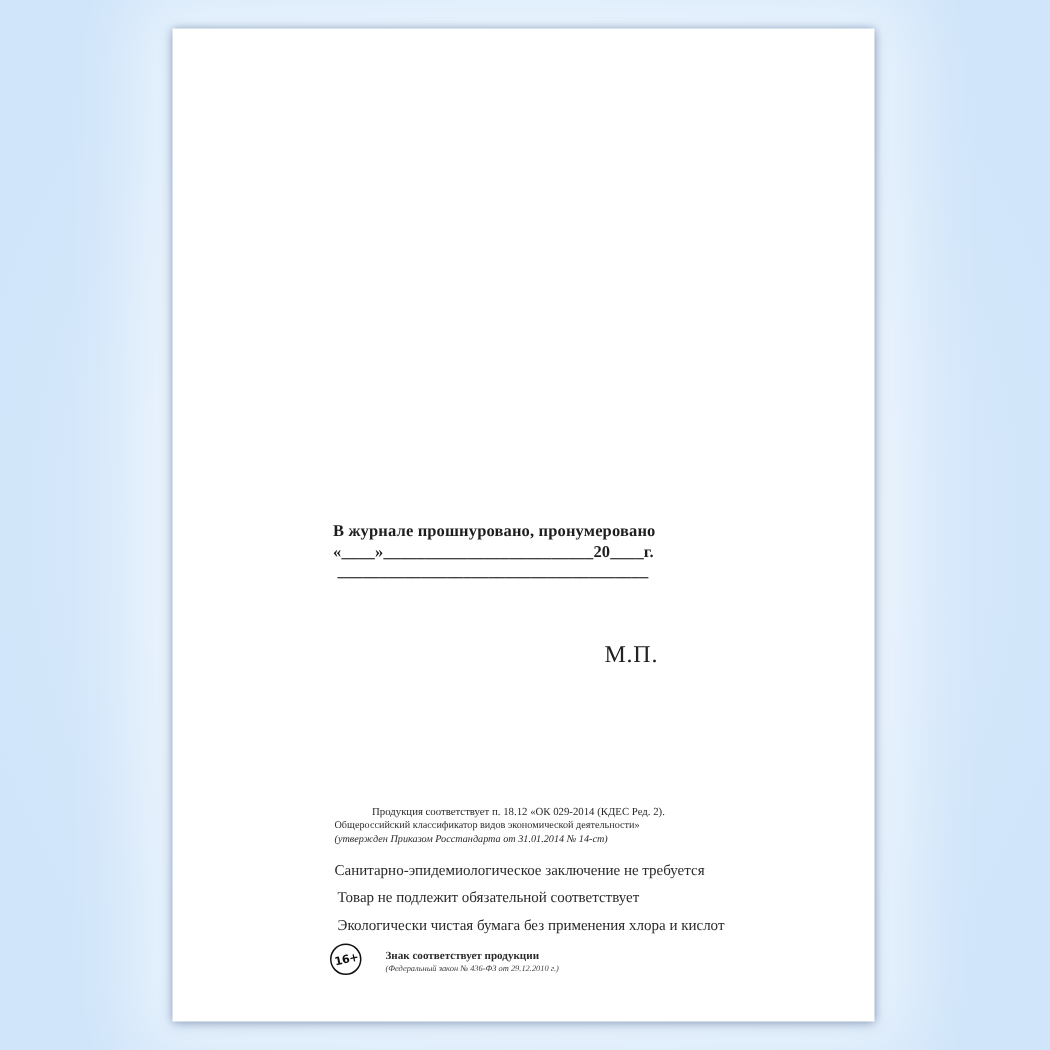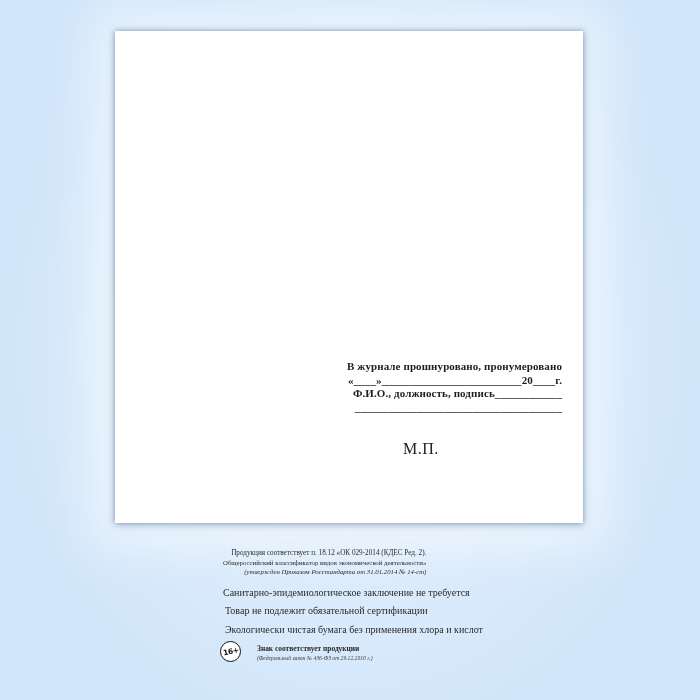--- a/index.html
+++ b/index.html
@@ -11,28 +11,27 @@
     position: relative;
     width: 700px;
     height: 700px;
     overflow: hidden;
     background: radial-gradient(ellipse 420px 480px at 350px 350px,
                 #eaf3fd 0%, #ddecfc 45%, #d2e6fa 80%, #d0e5fa 100%);
   }
   .page {
     position: absolute;
     left: 115px;
-    top: 31px;
+    top: 19px;
     width: 468px;
-    height: 492px;
+    height: 662px;
     background: #ffffff;
     box-shadow: 0 0 5px rgba(96, 122, 158, 0.65),
                 0 2px 9px rgba(96, 122, 158, 0.35),
                 0 0 45px 25px rgba(255, 255, 255, 0.5);
-    text-align: right;
   }
   .cert-block {
     position: absolute;
     left: 107px;
     top: 329px;
     width: 340px;
     font-size: 11px;
     font-weight: 700;
     line-height: 13.6px;
     color: #1e1e1e;
@@ -49,21 +48,21 @@
     color: #222222;
     letter-spacing: 0.5px;
   }
   .compliance-block {
     position: absolute;
     left: 108px;
     top: 518px;
     color: #2a2a2a;
     white-space: nowrap;
   }
-  .compliance-line-1 { font-size: 7.2px; line-height: 9.2px; }
+  .compliance-line-1 { font-size: 7.2px; line-height: 9.2px; margin-left: 25px; }
   .compliance-line-2 { font-size: 6.8px; line-height: 9.2px; }
   .compliance-line-3 { font-size: 6.8px; line-height: 9.2px; font-style: italic; }
   .note {
     position: absolute;
     left: 108px;
     font-size: 10px;
     color: #2a2a2a;
     white-space: nowrap;
   }
   .note-1 { top: 556px; }
@@ -112,34 +111,33 @@
 </style>
 </head>
 <body>
 
 <div class="scene">
   <div class="page">
 
     <div class="cert-block">
       <div class="cert-line-1">В журнале прошнуровано, пронумеровано</div>
       <div class="cert-line-3">«____»_________________________20____г.</div>
-      <div class="cert-line-4">Ф.И.О., должность, подпись____________</div>
       <div class="cert-line-5">_____________________________________</div>
     </div>
 
     <div class="stamp-label">М.П.</div>
 
     <div class="compliance-block">
       <div class="compliance-line-1">Продукция соответствует п. 18.12 «ОК 029-2014 (КДЕС Ред. 2).</div>
       <div class="compliance-line-2">Общероссийский классификатор видов экономической деятельности»</div>
       <div class="compliance-line-3">(утвержден Приказом Росстандарта от 31.01.2014 № 14-ст)</div>
     </div>
 
     <div class="note note-1">Санитарно-эпидемиологическое заключение не требуется</div>
-    <div class="note note-2">Товар не подлежит обязательной сертификации</div>
+    <div class="note note-2">Товар не подлежит обязательной соответствует</div>
     <div class="note note-3">Экологически чистая бумага без применения хлора и кислот</div>
 
     <div class="age-badge">
       <span class="age-badge-text">16+</span>
     </div>
     <div class="age-label">Знак соответствует продукции</div>
     <div class="age-law">(Федеральный закон № 436-ФЗ от 29.12.2010 г.)</div>
 
   </div>
 </div>

